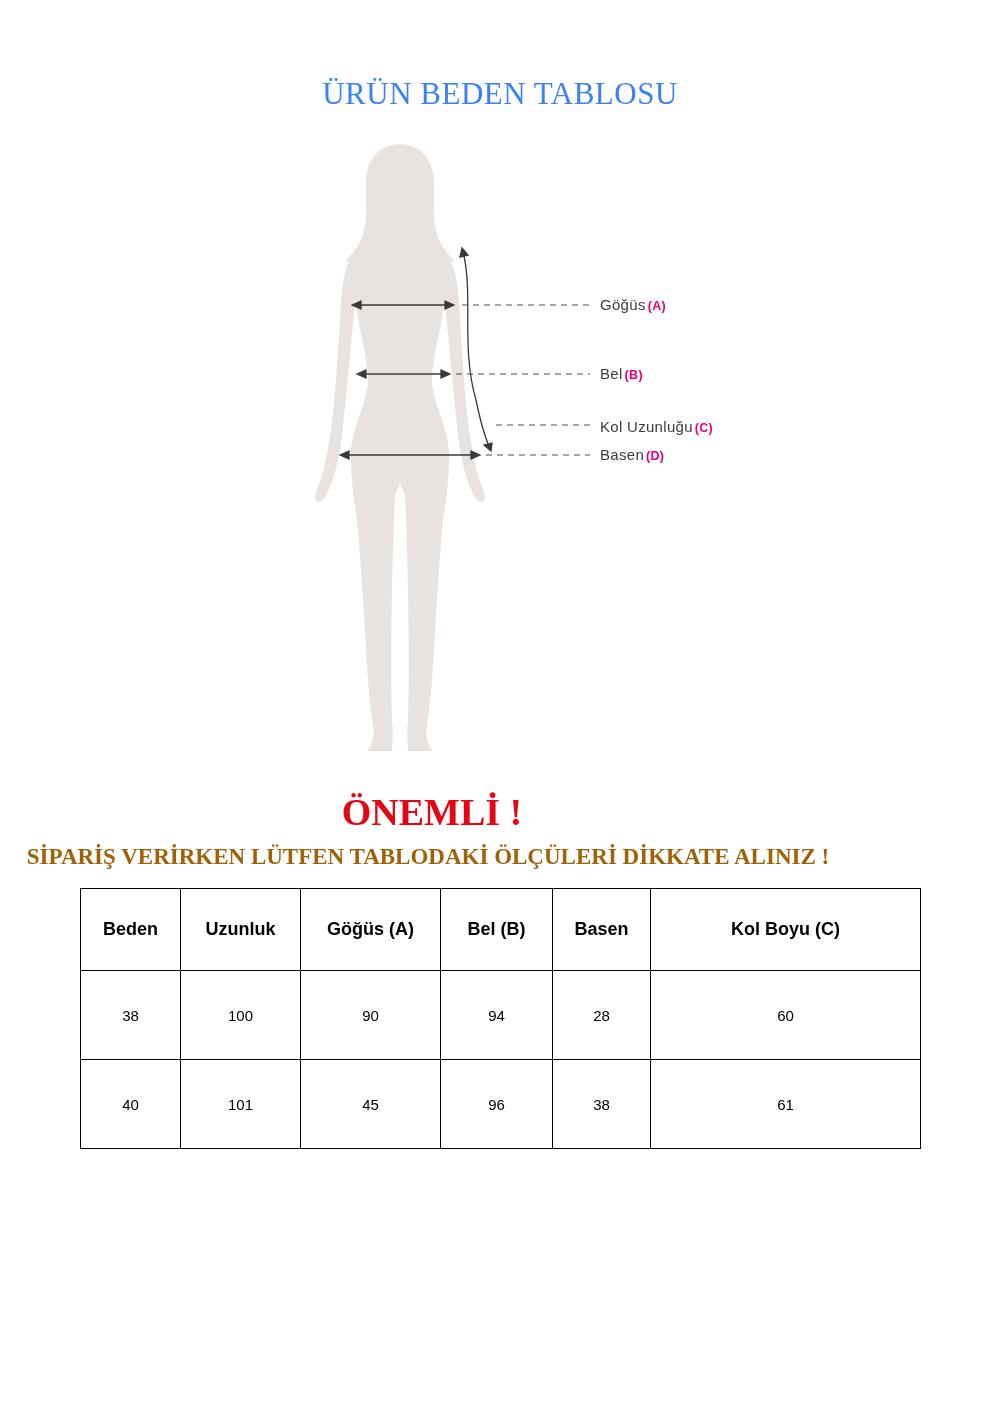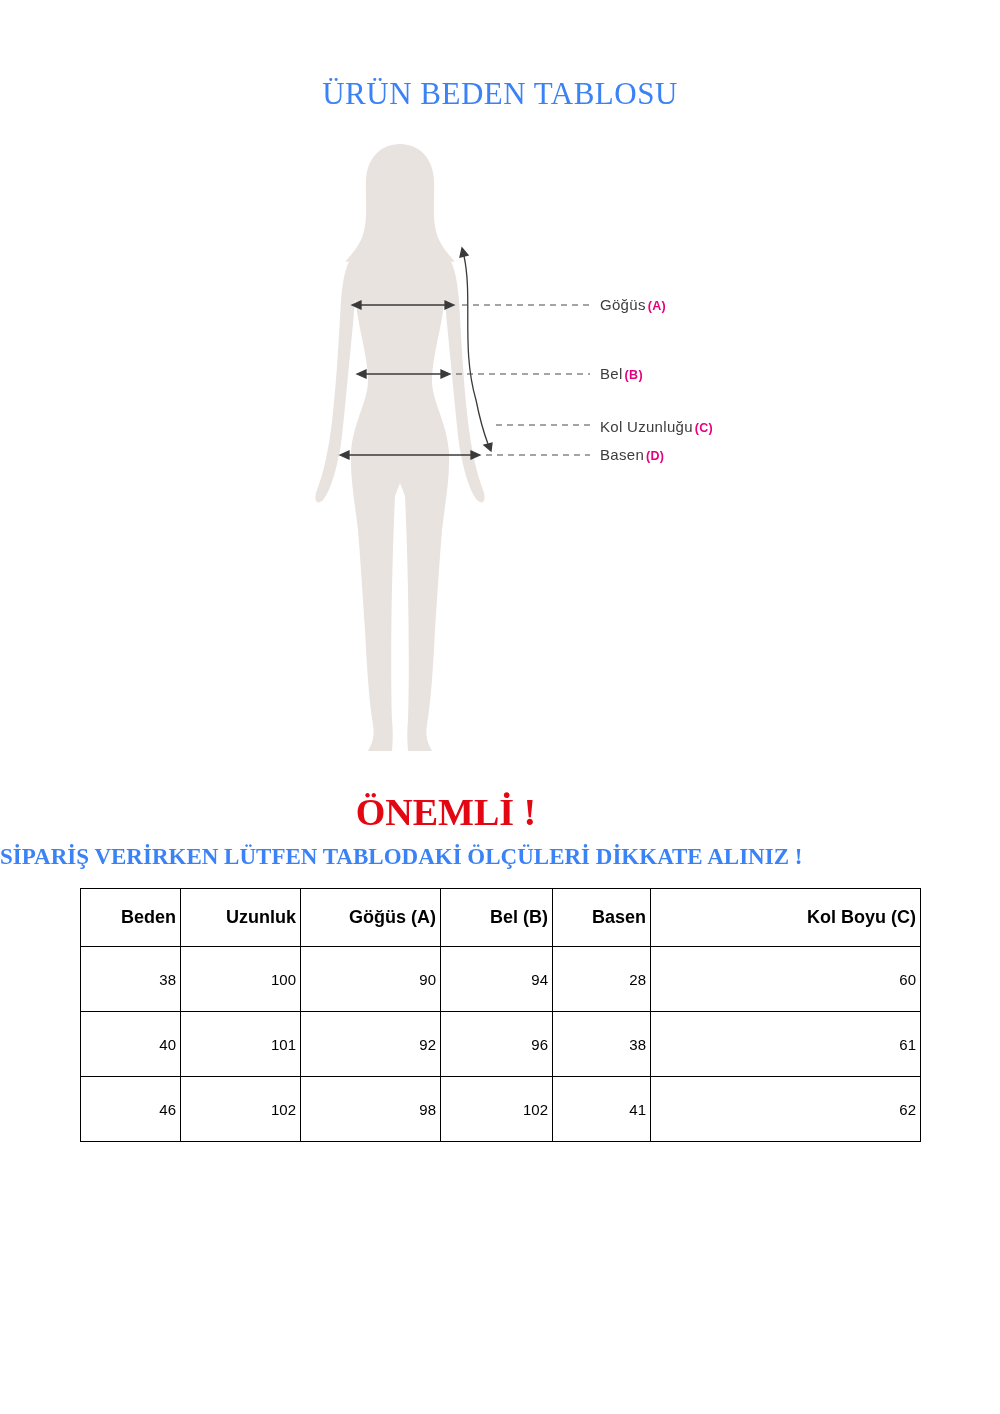--- a/index.html
+++ b/index.html
@@ -14,32 +14,32 @@
   .diagram{position:absolute;top:138px;left:0;width:1000px;height:617px;}
   .silhouette-svg{position:absolute;left:295px;top:0;}
   .arrows-svg{position:absolute;left:0;top:0;}
   .m-label{
     position:absolute;left:600px;font-size:15px;color:#3d3d3d;
     white-space:nowrap;line-height:18px;letter-spacing:.3px;
   }
   .m-code{color:#e6007e;font-size:12.5px;font-weight:bold;margin-left:2px;}
   .notice-heading{
     position:absolute;top:790px;left:0;width:864px;text-align:center;
-    font-family:"Liberation Serif", serif;font-weight:bold;font-size:38px;color:#e30613;padding-left:14px;
+    font-family:"Liberation Serif", serif;font-weight:bold;font-size:38px;color:#e30613;
   }
   .notice-warning{
-    position:absolute;top:844px;left:0;width:856px;
-    font-family:"Liberation Serif", serif;font-weight:bold;font-size:23px;color:#3b82f6;
+    position:absolute;top:844px;left:0;width:856px;text-align:center;
+    font-family:"Liberation Serif", serif;font-weight:bold;font-size:23px;color:#a16207;
   }
   table.size-table{
     position:absolute;top:888px;left:80px;width:840px;
     border-collapse:collapse;table-layout:fixed;
   }
   table.size-table th, table.size-table td{
-    border:1px solid #000;text-align:right;vertical-align:middle;padding:4px;
+    border:1px solid #000;text-align:center;vertical-align:middle;padding:16px;
   }
   table.size-table th{font-size:18px;font-weight:bold;height:49px;}
   table.size-table td{font-size:15px;font-weight:normal;height:56px;}
 </style>
 </head>
 <body>
 
 <div class="page-title">ÜRÜN BEDEN TABLOSU</div>
 
 <div class="diagram">
@@ -138,27 +138,19 @@
       <td>38</td>
       <td>100</td>
       <td>90</td>
       <td>94</td>
       <td>28</td>
       <td>60</td>
     </tr>
     <tr>
       <td>40</td>
       <td>101</td>
-      <td>92</td>
+      <td>45</td>
       <td>96</td>
       <td>38</td>
       <td>61</td>
-    </tr>
-    <tr>
-      <td>46</td>
-      <td>102</td>
-      <td>98</td>
-      <td>102</td>
-      <td>41</td>
-      <td>62</td>
     </tr>
   </tbody>
 </table>
 
 </body></html>

